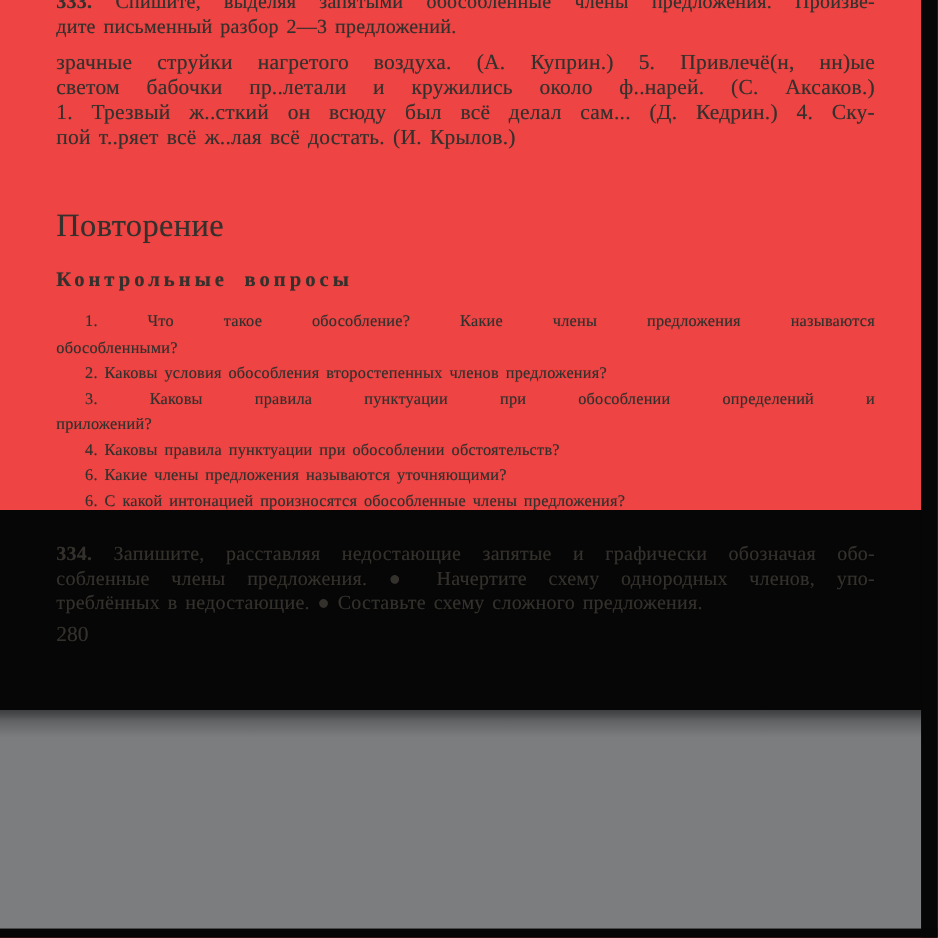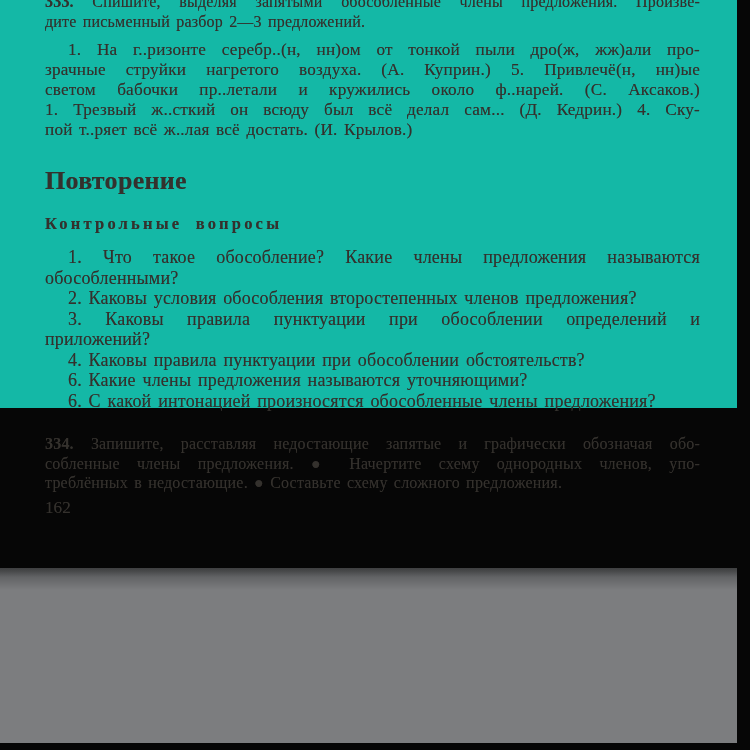--- a/index.html
+++ b/index.html
@@ -14,44 +14,44 @@
     position: relative;
     width: 750px;
     height: 750px;
     overflow: hidden;
   }
   .white-page {
     position: absolute;
     left: 0; top: 0;
     width: 737px;
     height: 408px;
-    background: #14b8a6;
+    background: #ef4444;
   }
   .content {
     position: absolute;
     left: 45px; top: 0;
     width: 655px;
     color: #34312d;
     font-family: "Liberation Serif", "DejaVu Serif", serif;
     text-shadow: 0 0 0.6px rgba(52,49,45,0.55);
   }
   .block { position: absolute; left: 0; width: 100%; }
   .line { word-spacing: 2px; letter-spacing: 0.2px; }
   .j { text-align: justify; text-align-last: justify; }
   .ind { text-indent: 23px; }
   .instr { font-size: 16px; line-height: 19.5px; }
   .body-text { font-size: 17.2px; line-height: 20px; }
-  .questions { font-size: 18px; line-height: 20.5px; }
+  .questions { font-size: 13px; line-height: 20.5px; }
   .ex334 { font-size: 16px; line-height: 19.5px; }
   .num { font-weight: bold; }
   .section-title {
     margin: 0;
     font-size: 26px;
     line-height: 30px;
-    font-weight: bold;
+    font-weight: normal;
     letter-spacing: 0.3px;
   }
   .questions-heading {
     margin: 0;
     font-size: 16.5px;
     line-height: 22px;
     font-weight: bold;
     letter-spacing: 3.2px;
     word-spacing: 6px;
   }
@@ -93,21 +93,20 @@
 
   <div class="white-page">
     <div class="content">
 
       <div class="block instr pos-instr">
         <div class="line j"><b class="num">333.</b> <span>Спишите, выделяя запятыми обособленные члены предложения. Произве-</span></div>
         <div class="line">дите письменный разбор 2—3 предложений.</div>
       </div>
 
       <div class="block body-text pos-body">
-        <div class="line j ind">1. На г..ризонте серебр..(н, нн)ом от тонкой пыли дро(ж, жж)али про-</div>
         <div class="line j">зрачные струйки нагретого воздуха. (А. Куприн.) 5. Привлечё(н, нн)ые</div>
         <div class="line j">светом бабочки пр..летали и кружились около ф..нарей. (С. Аксаков.)</div>
         <div class="line j">1. Трезвый ж..сткий он всюду был всё делал сам... (Д. Кедрин.) 4. Ску-</div>
         <div class="line">пой т..ряет всё ж..лая всё достать. (И. Крылов.)</div>
       </div>
 
       <h1 class="block section-title pos-title">Повторение</h1>
 
       <h2 class="block questions-heading pos-subtitle">Контрольные вопросы</h2>
 
@@ -121,21 +120,21 @@
         <div class="line ind">6. Какие члены предложения называются уточняющими?</div>
         <div class="line ind">6. С какой интонацией произносятся обособленные члены предложения?</div>
       </div>
 
       <div class="block ex334 pos-334">
         <div class="line j"><b class="num">334.</b> <span>Запишите, расставляя недостающие запятые и графически обозначая обо-</span></div>
         <div class="line j">собленные члены предложения. ● Начертите схему однородных членов, упо-</div>
         <div class="line">треблённых в недостающие. ● Составьте схему сложного предложения.</div>
       </div>
 
-      <div class="block page-number pos-pagenum">162</div>
+      <div class="block page-number pos-pagenum">280</div>
 
     </div>
   </div>
 
   <div class="gray-panel"></div>
   <div class="right-bar"></div>
   <div class="bottom-bar"></div>
 
 </div>
 

